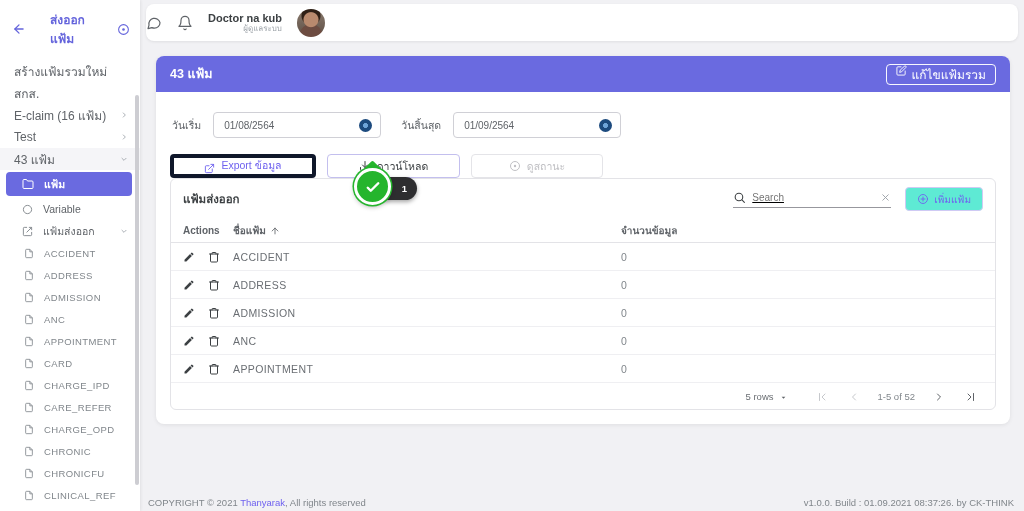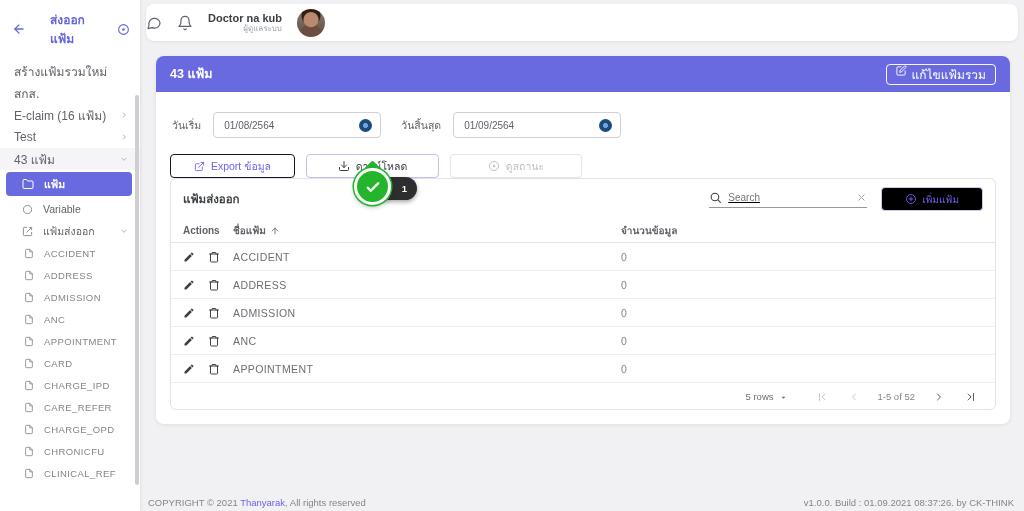--- a/index.html
+++ b/index.html
@@ -56,35 +56,35 @@
   .date-box { position:relative; width:168px; height:26px; border:1px solid #d0d0d6;
               border-radius:4px; display:flex; align-items:center; }
   .date-box input { border:none; outline:none; width:100%; padding:0 26px 0 10px;
                     font-size:10px; color:#5f6368; font-family:inherit; background:transparent; }
   .cal-dot { position:absolute; right:8px; top:6px; width:13px; height:13px; border-radius:50%;
              background:radial-gradient(circle, #6ea4d8 0 2.2px, #1c4a7e 2.8px); cursor:pointer; }
 
   .actions-row { display:flex; gap:11px; padding:8px 16px 0 14px; }
   .act-btn { height:24px; border-radius:4px; background:#fff; display:flex; align-items:center;
              justify-content:center; gap:6px; font-size:10.5px; cursor:pointer; font-family:inherit; }
-  .act-export { width:125px; border:1px solid #0f172a; color:#6f62ef; }
+  .act-export { width:146px; border:4px solid #0f172a; color:#6f62ef;align-items:flex-end; }
   .act-download { width:133px; border:1px solid #c3bfee; color:#3c4043; }
   .act-status { width:132px; border:1px solid #e4e4e8; color:#c0c0c4; }
 
   
   .tbl-card { position:absolute; left:14px; top:122px; width:826px; height:232px;
               border:1px solid #e3e3e7; border-radius:6px; background:#fff; }
   .tbl-head { display:flex; align-items:center; height:40px; padding:0 12px; }
   .tbl-title { flex:1; font-size:11.5px; font-weight:bold; color:#3c4043; }
   .search { display:flex; align-items:center; gap:6px; width:158px; border-bottom:1px solid #97979d;
             padding-bottom:3px; margin-right:14px;text-decoration:underline; }
   .search input { border:none; outline:none; flex:1; font-size:10px; color:#3c4043;
                   font-family:inherit; min-width:0; background:transparent; }
-  .add-btn { display:flex; align-items:center; gap:5px; height:24px; padding:0 23px;
-             border:1px solid #cfcaf4; border-radius:4px; background:#000000; color:#6f62ef;
+  .add-btn { display:flex; align-items:center; gap:5px; height:24px; padding:0 11px;
+             border:1px solid #cfcaf4; border-radius:4px; background:#5eead4; color:#6f62ef;
              font-size:10px; cursor:pointer; font-family:inherit; }
   .thead, .trow { display:grid; grid-template-columns:50px 388px 1fr; align-items:center;
                   padding:0 12px; }
   .thead { height:24px; border-bottom:1px solid #e3e3e7; font-size:10px; font-weight:bold;
            color:#5f6368; }
   .th-name { display:flex; align-items:center; gap:4px; }
   .trow { height:28px; border-bottom:1px solid #efeff2; font-size:10.5px; color:#6a6e73; }
   .row-icons { display:flex; gap:13px; }
   .row-icons span { cursor:pointer; display:flex; }
   .cell-name { letter-spacing:.4px; }
@@ -277,20 +277,29 @@
           </span>
           <span>CHARGE_OPD</span>
         </div>
       <div class="sb-file">
           <span class="icon-btn">
             <svg width="10" height="11" viewBox="0 0 24 24" fill="none" stroke="#80868b" stroke-width="2">
               <path d="M14 2H6a2 2 0 0 0-2 2v16a2 2 0 0 0 2 2h12a2 2 0 0 0 2-2V8z"></path>
               <path d="M14 2v6h6"></path>
             </svg>
           </span>
+          <span>CHRONIC</span>
+        </div>
+      <div class="sb-file">
+          <span class="icon-btn">
+            <svg width="10" height="11" viewBox="0 0 24 24" fill="none" stroke="#80868b" stroke-width="2">
+              <path d="M14 2H6a2 2 0 0 0-2 2v16a2 2 0 0 0 2 2h12a2 2 0 0 0 2-2V8z"></path>
+              <path d="M14 2v6h6"></path>
+            </svg>
+          </span>
           <span>CHRONICFU</span>
         </div>
       <div class="sb-file">
           <span class="icon-btn">
             <svg width="10" height="11" viewBox="0 0 24 24" fill="none" stroke="#80868b" stroke-width="2">
               <path d="M14 2H6a2 2 0 0 0-2 2v16a2 2 0 0 0 2 2h12a2 2 0 0 0 2-2V8z"></path>
               <path d="M14 2v6h6"></path>
             </svg>
           </span>
           <span>CLINICAL_REF</span>

